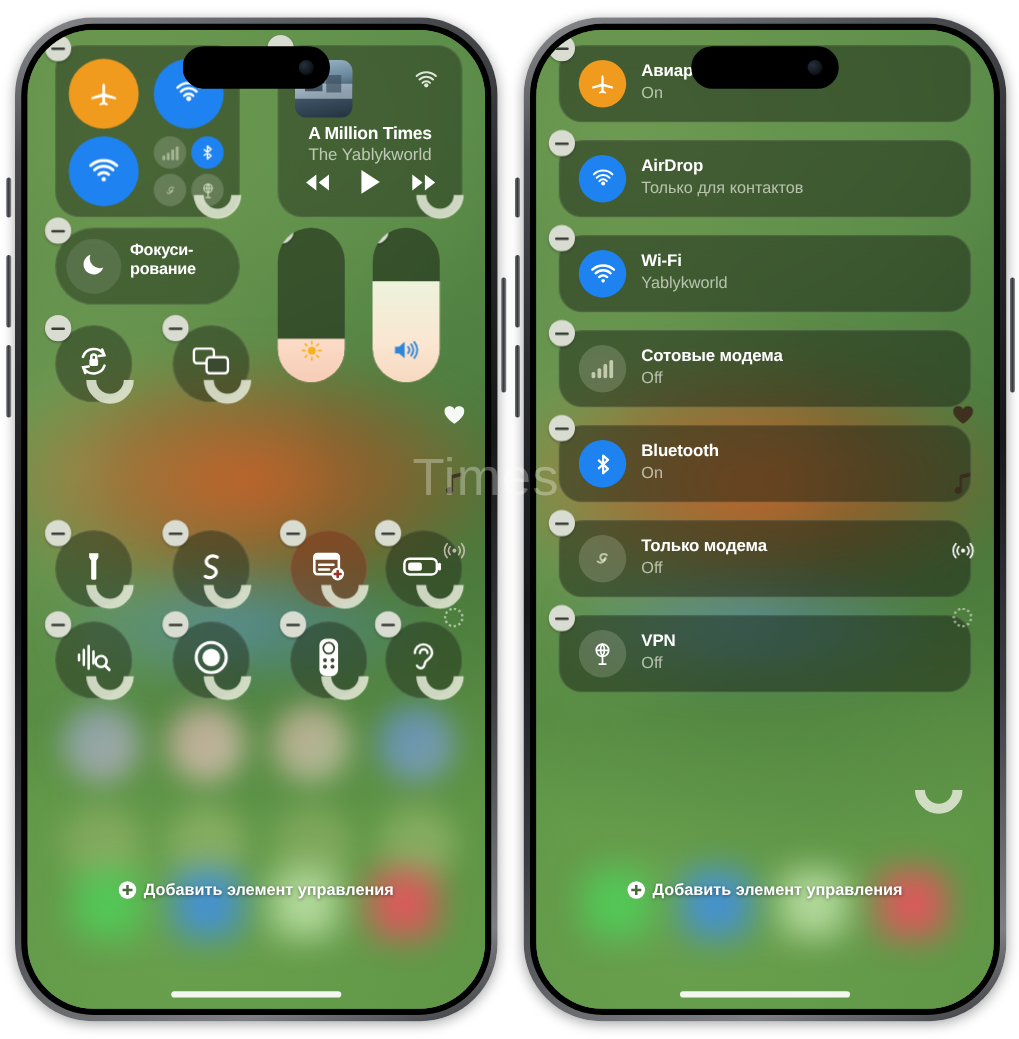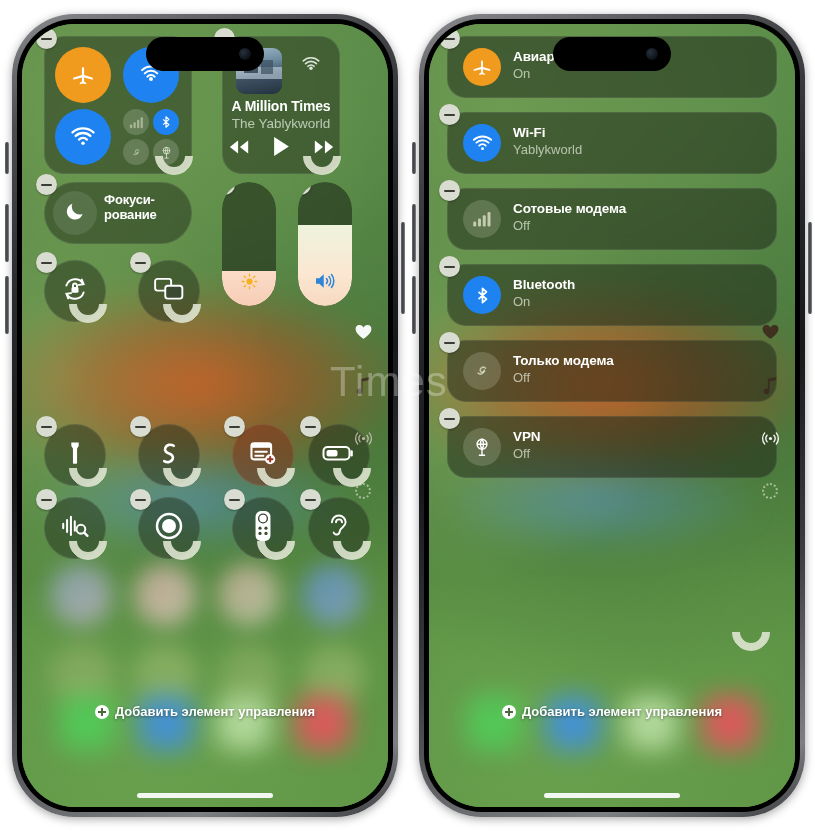--- a/index.html
+++ b/index.html
@@ -103,21 +103,21 @@
   .cbtn svg { display: block; }
   .c-air  { left: 11px;  top: 11px;  width: 56px; height: 56px; background: #f09a1e; }
   .c-drop { left: 79px;  top: 11px;  width: 56px; height: 56px; background: #1e82f0; }
   .c-wifi { left: 11px;  top: 73px;  width: 56px; height: 56px; background: #1e82f0; }
   .c-cell { left: 79px;  top: 73px;  width: 26px; height: 26px; background: rgba(255,255,255,.17); }
   .c-bt   { left: 109px; top: 73px;  width: 26px; height: 26px; background: #1e82f0; }
   .c-hot  { left: 79px;  top: 103px; width: 26px; height: 26px; background: rgba(255,255,255,.17); }
   .c-vpn  { left: 109px; top: 103px; width: 26px; height: 26px; background: rgba(255,255,255,.17); }
 
   
-  .media { left: 200px; top: 12px; width: 118px; height: 138px; }
+  .media { left: 200px; top: 12px; width: 148px; height: 138px; }
   .media .mi { position: absolute; inset: 0; padding: 11px; }
   .art { position: absolute; left: 14px; top: 12px; width: 46px; height: 46px; border-radius: 9px; overflow: hidden;
     background: linear-gradient(170deg,#9fb9c9 0%,#6d8ba0 35%,#3e5264 60%,#24323f 100%); }
   .art .a1 { position:absolute; left:0; top:42%; width:100%; height:26%; background:rgba(210,225,235,.55); }
   .art .a2 { position:absolute; left:18%; top:18%; width:30%; height:36%; background:rgba(40,55,70,.75); }
   .art .a3 { position:absolute; left:55%; top:26%; width:26%; height:30%; background:rgba(60,80,96,.7); }
   .airplay-m { position: absolute; right: 16px; top: 16px; }
   .m-title { position: absolute; left: 0; right: 0; top: 62px; text-align: center;
     color: #fff; font-size: 14px; font-weight: bold; letter-spacing: -.2px; }
   .m-artist{ position: absolute; left: 0; right: 0; top: 80px; text-align: center;
@@ -601,20 +601,38 @@
                 <svg width="22" height="22" viewBox="0 0 24 24">
                   <path fill="#fff" d="M21 14.5l-8-2.6V6.2c0-.9-.5-1.7-1-1.7s-1 .8-1 1.7v5.7l-8 2.6v1.8l8-1.9v3.7l-2 1.3v1.2l3-.7 3 .7v-1.2l-2-1.3v-3.7l8 1.9z"></path>
                 </svg>
               </div>
             <div class="ltxt">
                 <div class="lname">Авиарежим</div>
             <div class="lstate">On</div>
               </div>
           </div>
 
+          <div class="lrow">
+            <div class="tile-bg"></div>
+              <div class="minus">
+                <i></i>
+              </div>
+            <div class="lic" style="background:#1e82f0">
+                <svg width="23" height="23" viewBox="0 0 24 24" fill="none" stroke="#fff" stroke-width="1.7" stroke-linecap="round">
+                  <circle cx="12" cy="15.4" r="1.7" fill="#fff" stroke="none"></circle>
+                  <path d="M8.9 13.4a4.1 4.1 0 016.2 0"></path>
+                  <path d="M6.6 10.6a7.5 7.5 0 0110.8 0"></path>
+                  <path d="M4.3 7.8a11 11 0 0115.4 0"></path>
+                </svg>
+              </div>
+            <div class="ltxt">
+                <div class="lname">AirDrop</div>
+            <div class="lstate">Только для контактов</div>
+              </div>
+          </div>
 
           <div class="lrow">
             <div class="tile-bg"></div>
               <div class="minus">
                 <i></i>
               </div>
             <div class="lic" style="background:#1e82f0">
                 <svg width="23" height="23" viewBox="0 0 24 24" fill="none" stroke="#fff" stroke-width="2" stroke-linecap="round">
                   <circle cx="12" cy="17.4" r="1.5" fill="#fff" stroke="none"></circle>
                   <path d="M8.6 14.2a5 5 0 016.8 0"></path>

